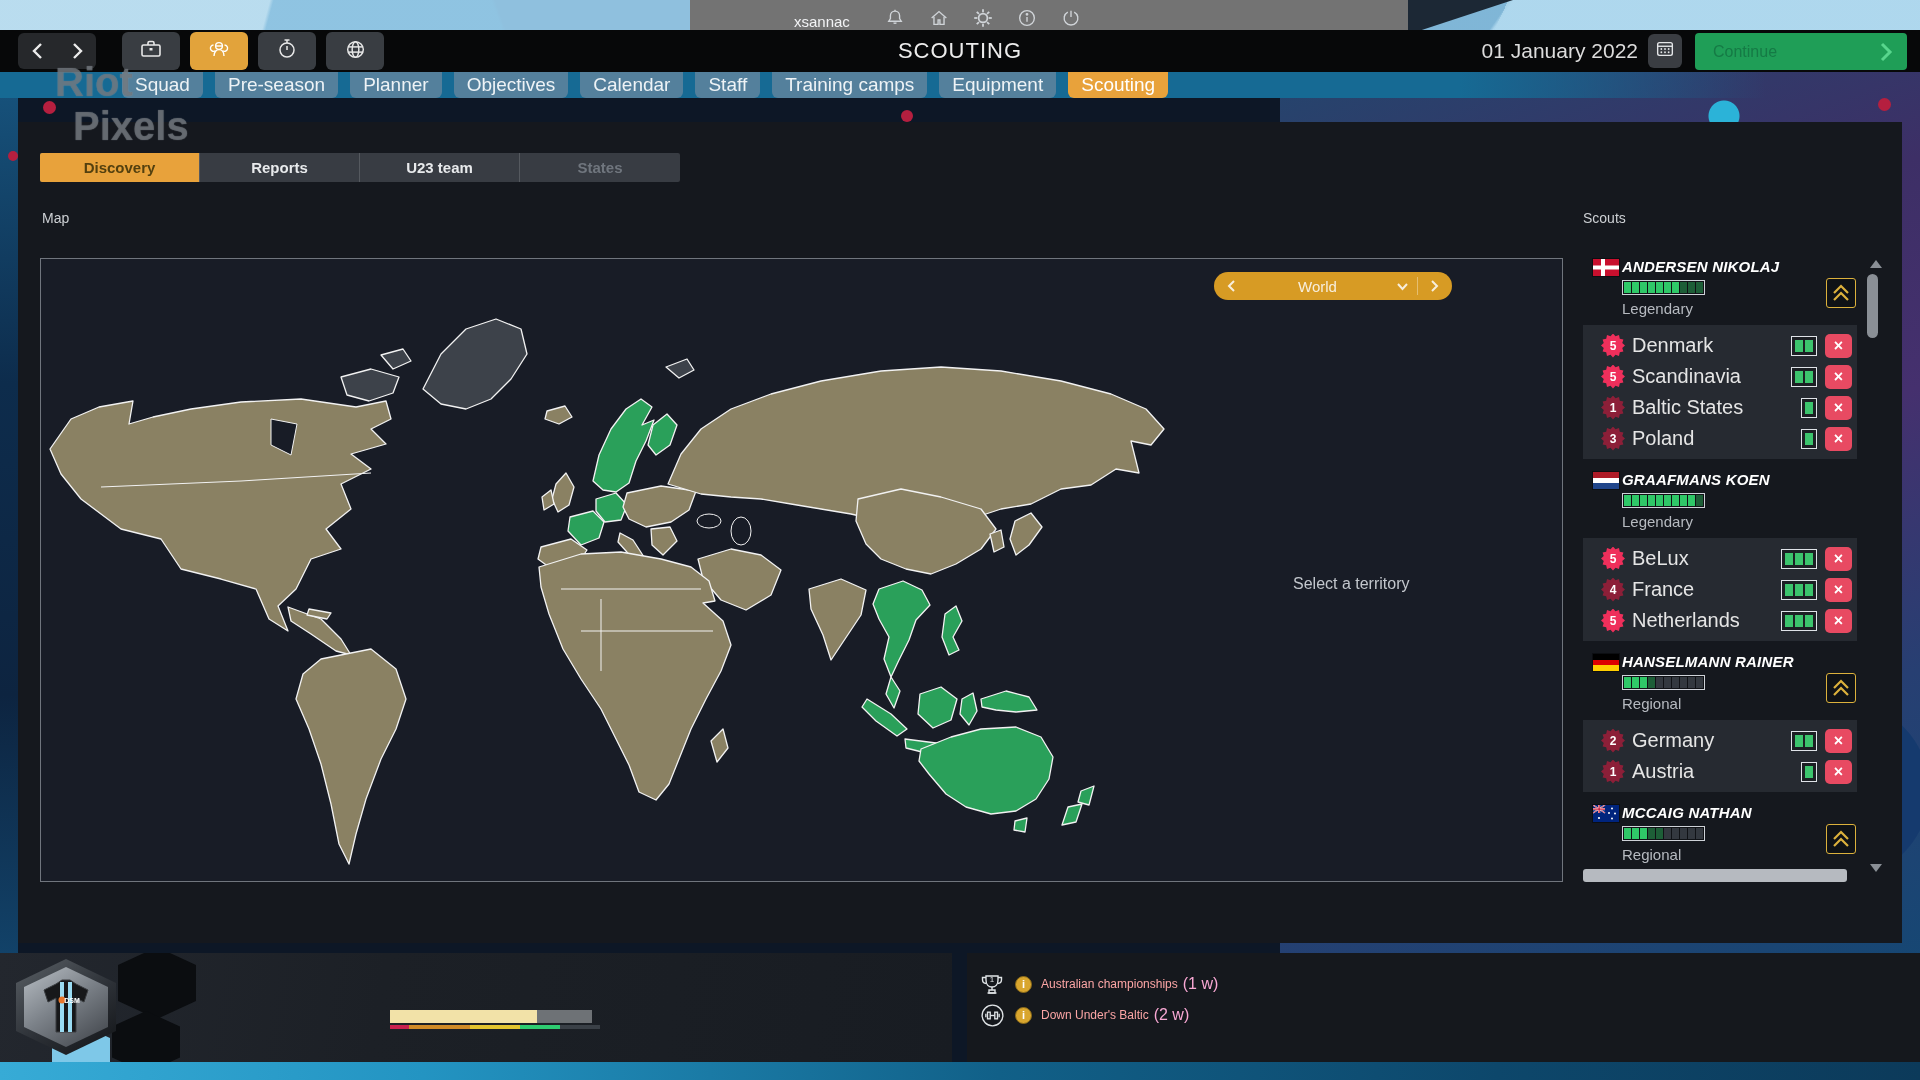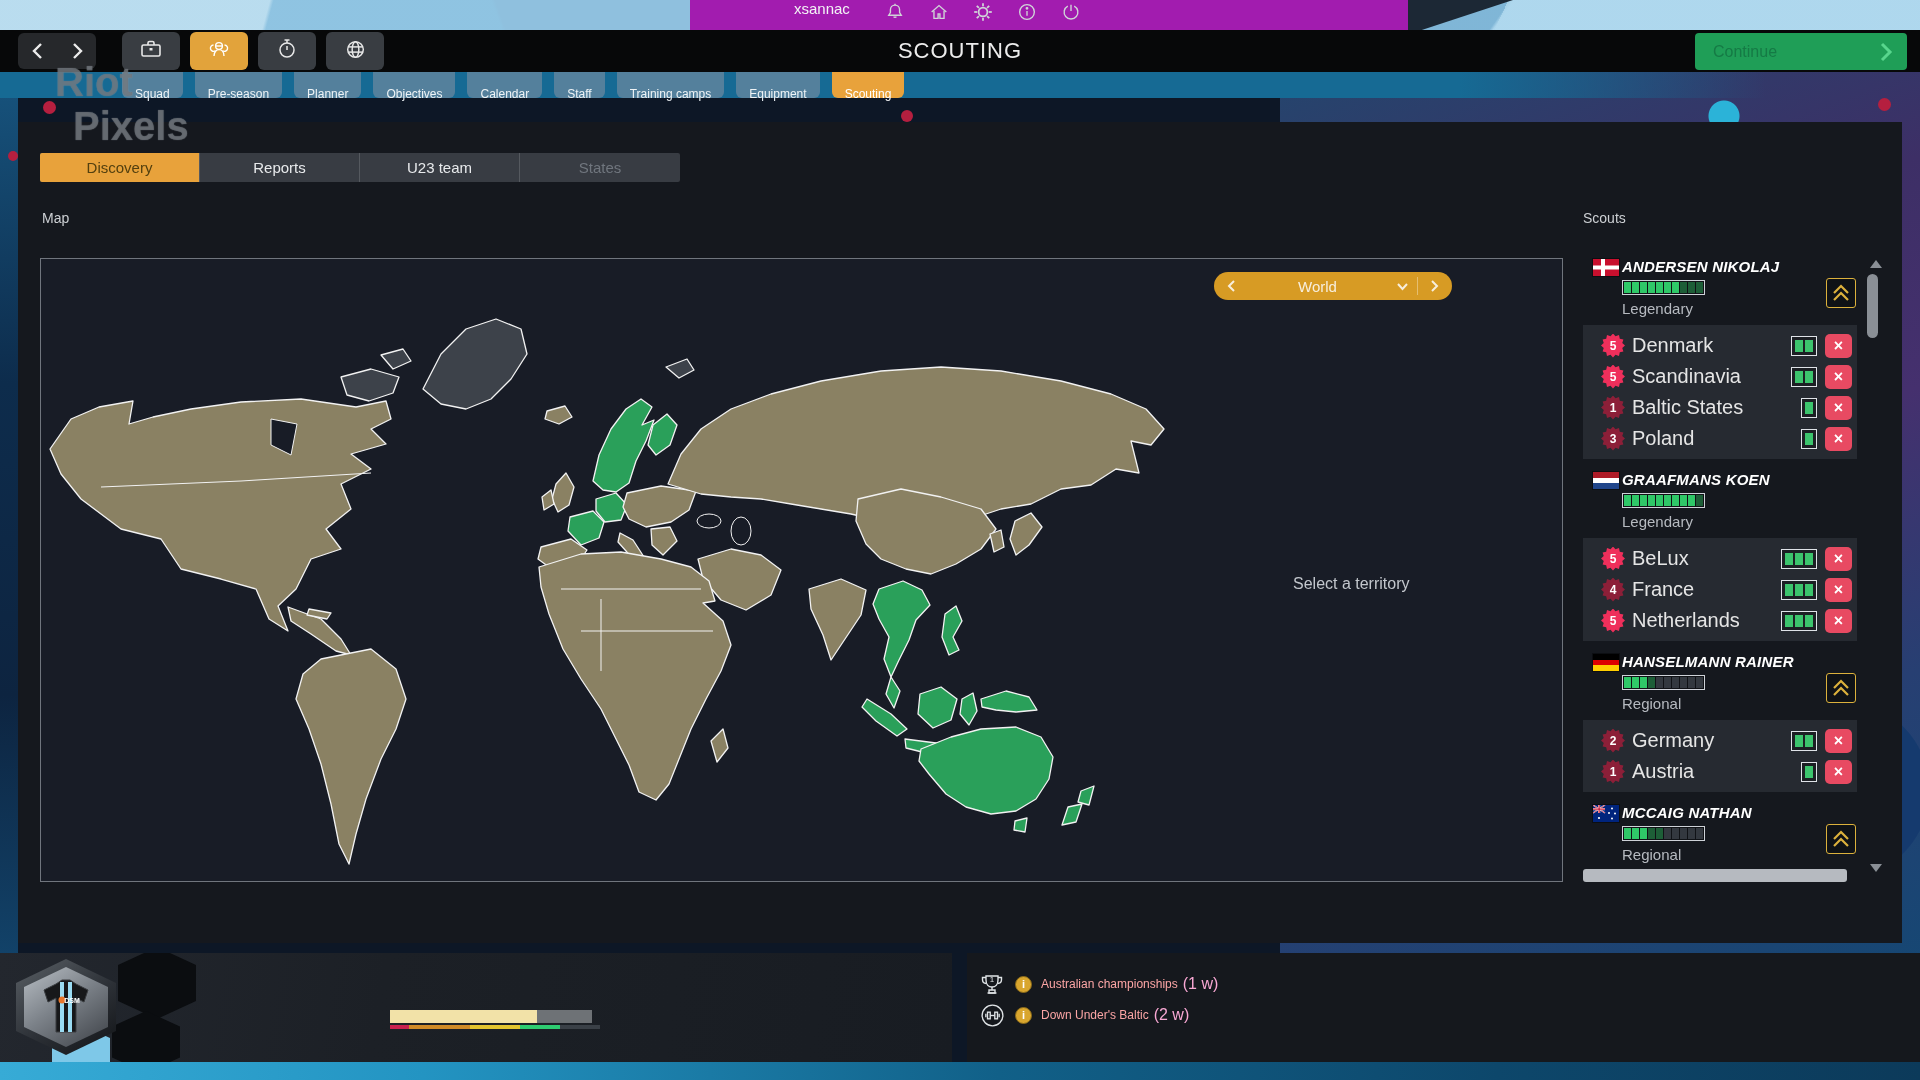--- a/index.html
+++ b/index.html
@@ -24,21 +24,21 @@
       linear-gradient(115deg, transparent 0 60%, rgba(126,181,214,.9) 60% 78%, rgba(170,212,234,.9) 78%),
       #8fc0de; }
   .bg-topstrip .wedge { position:absolute; left:1380px; top:0; width:190px; height:30px;
     background:#1c2835; clip-path:polygon(0 0, 70% 0, 22% 100%, 0 100%); }
   .bottom-strip { position:absolute; left:0; top:1062px; width:1920px; height:18px;
     background:linear-gradient(90deg,#37abd6 0%, #2394c2 22%, #116088 52%, #0d476b 78%, #0c3a5a 100%); }
   .dot { position:absolute; border-radius:50%; background:#b51f3f; }
 
   
   .titlebar-center { position:absolute; left:690px; top:0; width:718px; height:30px;
-    background:#a21caf; display:flex; align-items:flex-start; gap:18px; padding-left:104px; }
+    background:#737373; display:flex; align-items:flex-end; gap:18px; padding-left:104px; }
   .username { color:#f2f3f5; font-size:15px; margin-right:14px; }
   .sysicon { width:26px; height:24px; display:flex; align-items:center; justify-content:center; cursor:pointer; }
 
   
   .navbar { position:absolute; left:0; top:30px; width:1920px; height:42px; background:#070809; }
   .histnav { position:absolute; left:18px; top:3px; width:78px; height:36px; border-radius:6px;
     background:rgba(120,126,132,.28); display:flex; align-items:center; justify-content:space-around; }
   .navicons { position:absolute; left:122px; top:2px; display:flex; gap:10px; }
   .navbtn { width:58px; height:38px; border-radius:6px; background:#393d42;
     display:flex; align-items:center; justify-content:center; cursor:pointer; }
@@ -49,28 +49,28 @@
   .date-label { color:#dcdcdc; font-size:21px; font-weight:300; }
   .calbtn { width:34px; height:34px; border-radius:6px; background:#3a3d42;
     display:flex; align-items:center; justify-content:center; cursor:pointer; }
   .continue-btn { position:absolute; right:13px; top:3px; width:212px; height:37px; border-radius:4px;
     background:#1f9e57; display:flex; align-items:center; padding:0 14px 0 18px; cursor:pointer; }
   .continue-btn span { flex:1; color:#157a45; font-size:16px; }
 
   
   .tabbar { position:absolute; left:0; top:72px; width:1920px; height:26px;
     background:linear-gradient(90deg,#166a94 0 76%, rgba(22,106,148,0) 92%); display:flex; padding-left:122px; gap:12px; }
-  .tab { height:26px; padding:10px 13px; line-height:25px; font-size:12px; color:#eef3f6;
+  .tab { height:26px; padding:0 13px; line-height:25px; font-size:19px; color:#eef3f6;
     background:#54809c; border-radius:0 0 6px 6px; cursor:pointer; white-space:nowrap; }
   .tab.active { background:#e8a23b; color:#fff; }
 
   
   .main-panel { position:absolute; left:18px; top:122px; width:1884px; height:821px; background:#15181e; }
   .subtabs { position:absolute; left:22px; top:31px; width:640px; height:29px; display:flex;
-    background:#383c43; border-radius:2px; overflow:hidden; }
+    background:#383c43; border-radius:2px; overflow:hidden;font-weight:bold; }
   .subtab { width:160px; text-align:center; line-height:29px; font-size:15px; color:#e8eaec;
     border-right:1px solid #55595f; cursor:pointer; }
   .subtab:last-child { border-right:none; }
   .subtab.active { background:#e8a23b; color:#53400f; }
   .subtab.disabled { color:#70767e; cursor:default; }
   .section-head { position:absolute; color:#cdd0d4; font-size:14px; font-weight:300; }
 
   
   .map-box { position:absolute; left:22px; top:136px; width:1523px; height:624px;
     background:#181c26; border:1px solid #70757d; }
@@ -252,20 +252,38 @@
       <span>
       <svg width="25" height="25" viewBox="0 0 24 24" fill="none" stroke="#e8e8e8" stroke-width="1.4">
         <circle cx="12" cy="12" r="7.5"></circle>
             <ellipse cx="12" cy="12" rx="3.2" ry="7.5"></ellipse>
         <line x1="4.8" y1="9.5" x2="19.2" y2="9.5"></line>
             <line x1="4.8" y1="14.5" x2="19.2" y2="14.5"></line>
           </svg></span>
       </div>
   </div>
   <div class="screen-title">SCOUTING</div>
+  <div class="date-group">
+    <span class="date-label">01 January 2022</span>
+    <span class="calbtn">
+      <span>
+      <svg width="22" height="22" viewBox="0 0 24 24" fill="none" stroke="#e4e6e8" stroke-width="1.5">
+        <rect x="4" y="5" width="16" height="14" rx="2"></rect>
+            <line x1="4" y1="9" x2="20" y2="9"></line>
+        <g fill="#e4e6e8" stroke="none">
+              <circle cx="8" cy="12" r="1"></circle>
+              <circle cx="12" cy="12" r="1"></circle>
+              <circle cx="16" cy="12" r="1"></circle>
+        <circle cx="8" cy="15.5" r="1"></circle>
+              <circle cx="12" cy="15.5" r="1"></circle>
+              <circle cx="16" cy="15.5" r="1"></circle>
+            </g>
+          </svg></span>
+      </span>
+  </div>
   <div class="continue-btn">
     <span>Continue</span>
     <svg width="14" height="22" viewBox="0 0 14 22" fill="none" stroke="#58d68d" stroke-width="3">
         <polyline points="3,3 11,11 3,19"></polyline>
       </svg>
   </div>
 </div>
 
 <div class="tabbar" id="main-tabs">
     <div class="tab">Squad</div>

